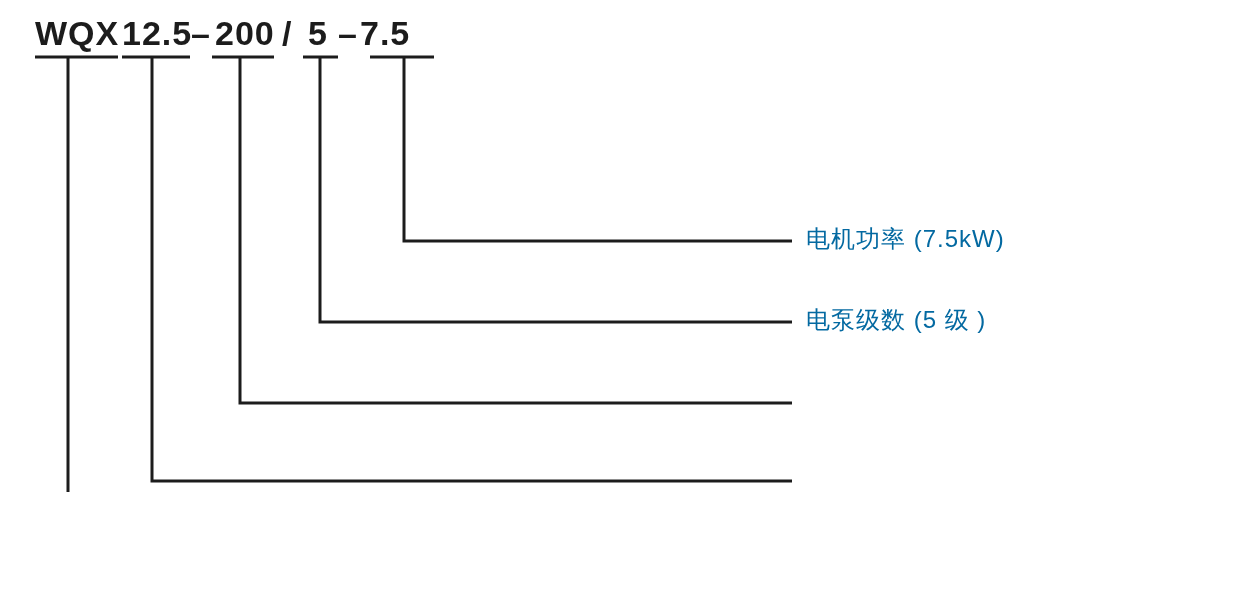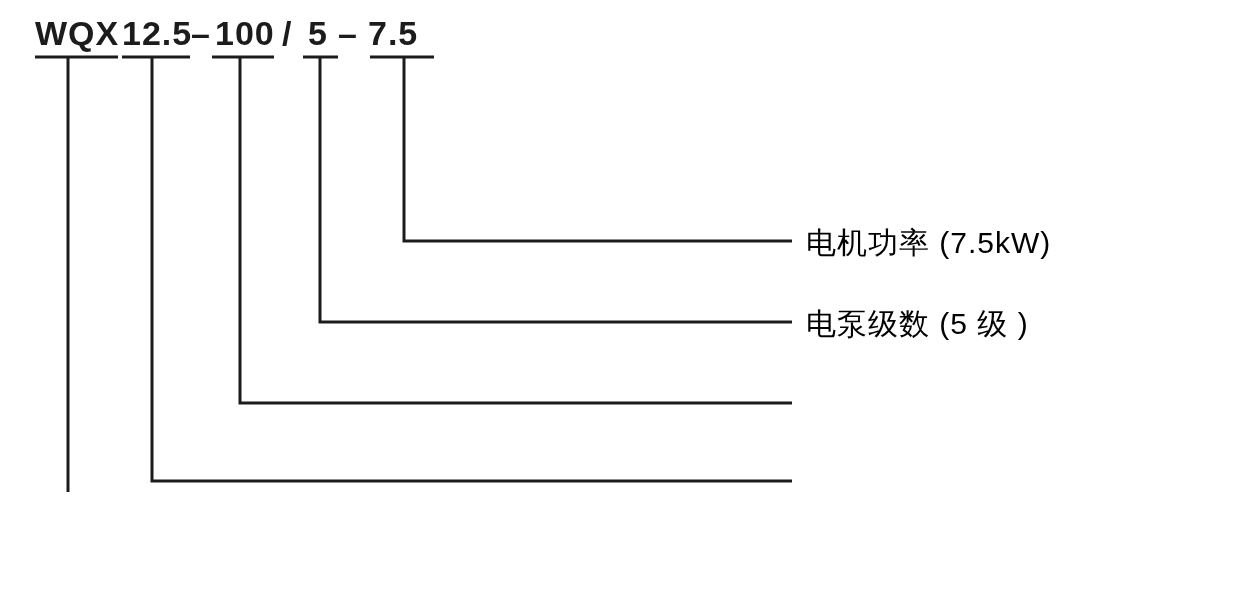--- a/index.html
+++ b/index.html
@@ -34,46 +34,46 @@
     top: 14px;
     font-size: 34px;
     font-weight: bold;
     letter-spacing: 1px;
     white-space: nowrap;
     color: #1c1c1c;
   }
   .explain-label {
     position: absolute;
     left: 806px;
-    font-size: 30px;
+    font-size: 24px;
     white-space: nowrap;
-    color: #000000;
+    color: #0369a1;
     letter-spacing: 1px;
   }
 </style>
 </head>
 <body>
 
 <div class="stage">
 
   <svg class="lines-svg" viewBox="0 0 1258 598" xmlns="http://www.w3.org/2000/svg" aria-hidden="true">
     <path d="M35 57 H118 M68 57 V557 H792"></path>
     <path d="M122 57 H190 M152 57 V481 H792"></path>
     <path d="M212 57 H274 M240 57 V403 H792"></path>
     <path d="M303 57 H338 M320 57 V322 H792"></path>
     <path d="M370 57 H434 M404 57 V241 H792"></path>
   </svg>
 
   <div>
     <span class="code-token" style="left:35px">WQX</span>
     <span class="code-token" style="left:122px">12.5</span>
     <span class="code-token" style="left:191px">–</span>
-    <span class="code-token" style="left:215px">100</span>
+    <span class="code-token" style="left:215px">200</span>
     <span class="code-token" style="left:282px">/</span>
     <span class="code-token" style="left:308px">5</span>
     <span class="code-token" style="left:338px">–</span>
-    <span class="code-token" style="left:368px">7.5</span>
+    <span class="code-token" style="left:360px">7.5</span>
   </div>
 
   <div class="explain-label" style="top:223px">电机功率 (7.5kW)</div>
   <div class="explain-label" style="top:304px">电泵级数 (5 级 )</div>
 
 </div>
 
 </body></html>

